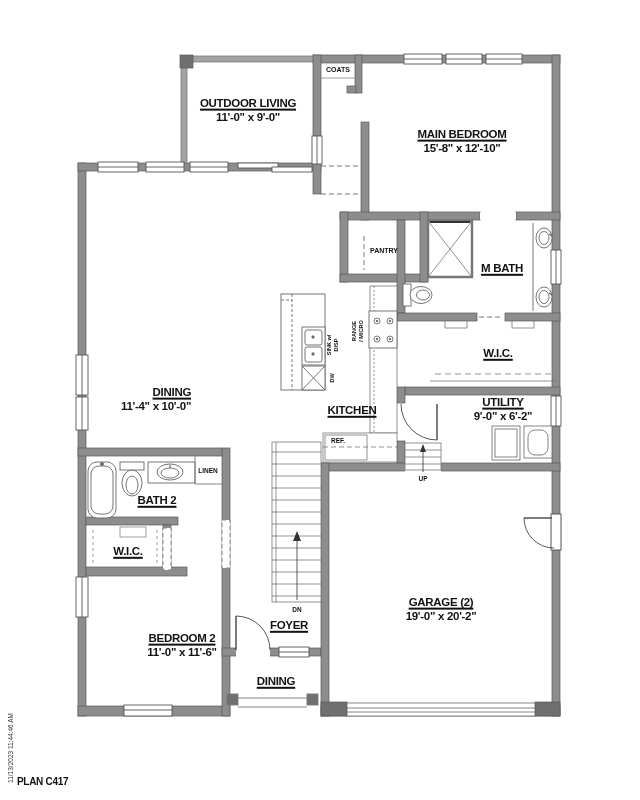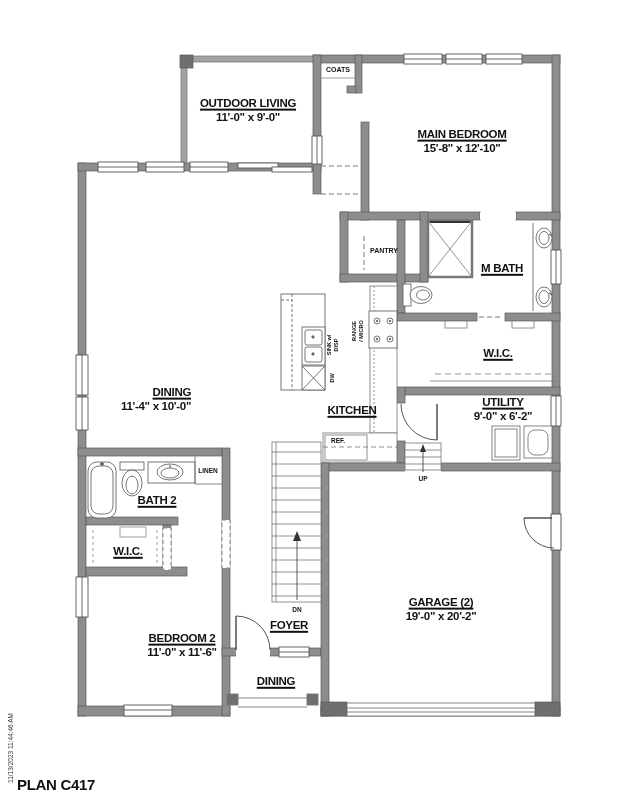--- a/index.html
+++ b/index.html
@@ -8,21 +8,21 @@
   #plan-canvas svg{position:absolute;left:0;top:0;}
   .lbl{position:absolute;transform:translate(-50%,-50%);color:#111;font-weight:bold;
     white-space:nowrap;text-align:center;letter-spacing:-0.3px;line-height:1.25;}
   .room{font-size:11.5px;}
   .room .nm{text-decoration:underline;text-decoration-thickness:1.5px;text-underline-offset:2px;display:block;}
   .room .dm{display:block;font-size:11.5px;}
   .sm{font-size:7px;letter-spacing:0;}
   .tiny{font-size:6.5px;letter-spacing:0;}
   .vert{transform:translate(-50%,-50%) rotate(-90deg);font-size:5.5px;font-weight:bold;letter-spacing:0;}
   .vert span{display:block;}
-  #plan-title{position:absolute;left:17px;top:776px;font-size:15px;font-weight:bold;color:#111;letter-spacing:-0.3px;}
+  #plan-title{position:absolute;left:17px;top:776px;font-size:10px;font-weight:bold;color:#111;letter-spacing:-0.3px;}
   #print-stamp{position:absolute;left:10px;top:748px;transform:translate(-50%,-50%) rotate(-90deg);
     font-size:6.5px;color:#333;font-weight:normal;white-space:nowrap;}
 </style>
 </head>
 <body>
 
 <div id="plan-canvas">
 
 <svg width="640" height="800" viewBox="0 0 640 800">
 

